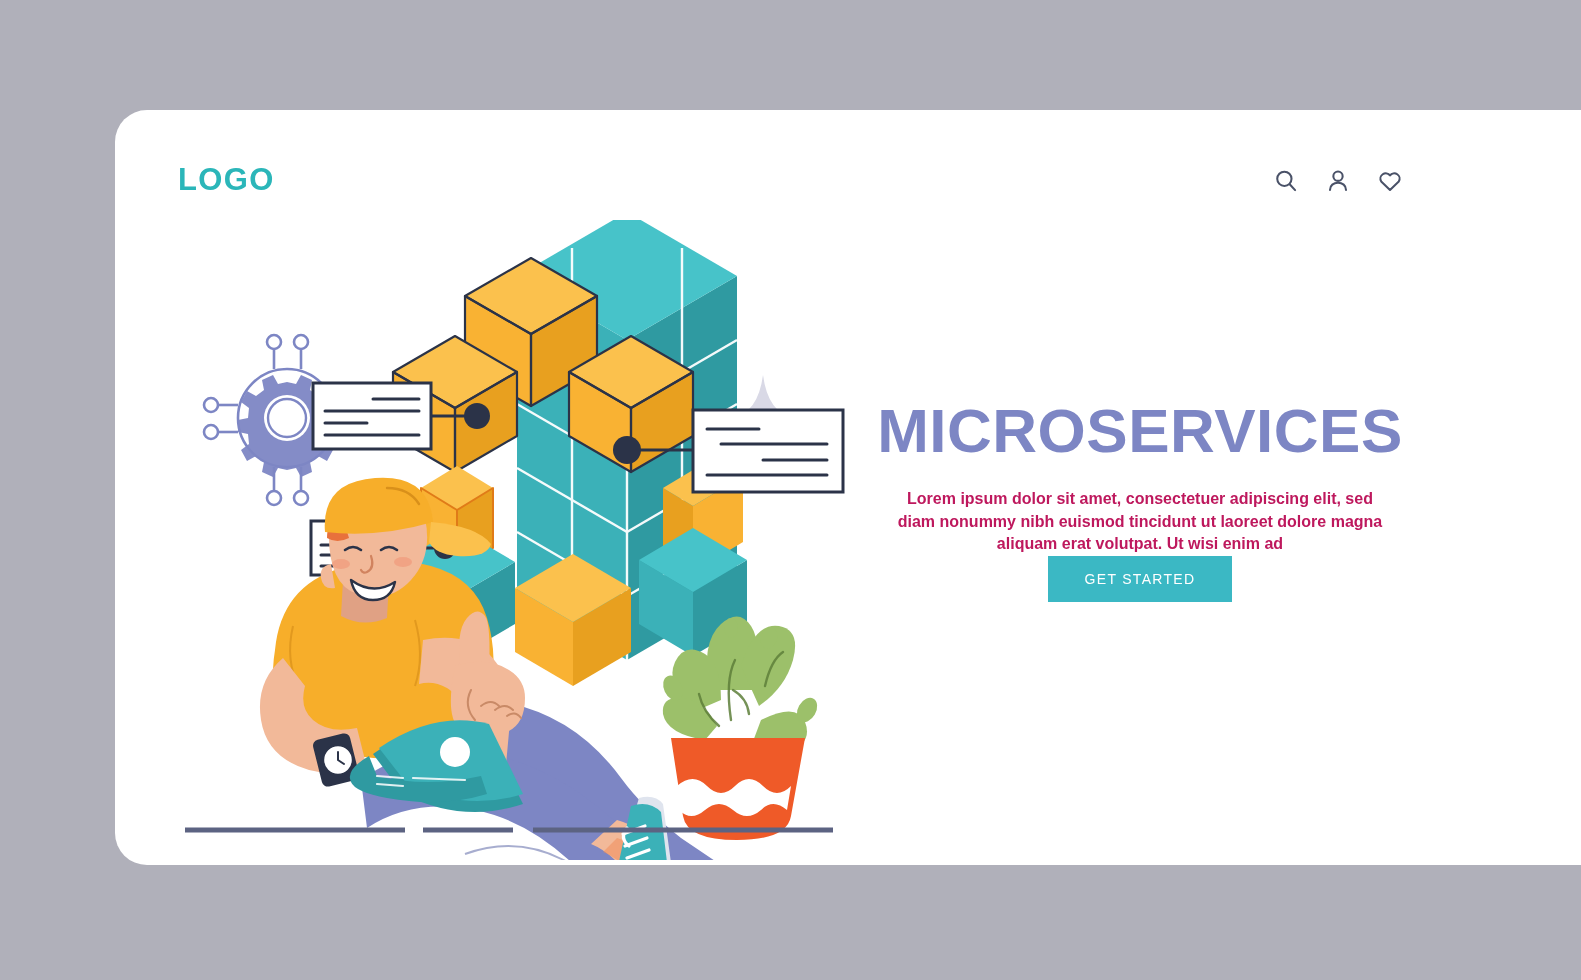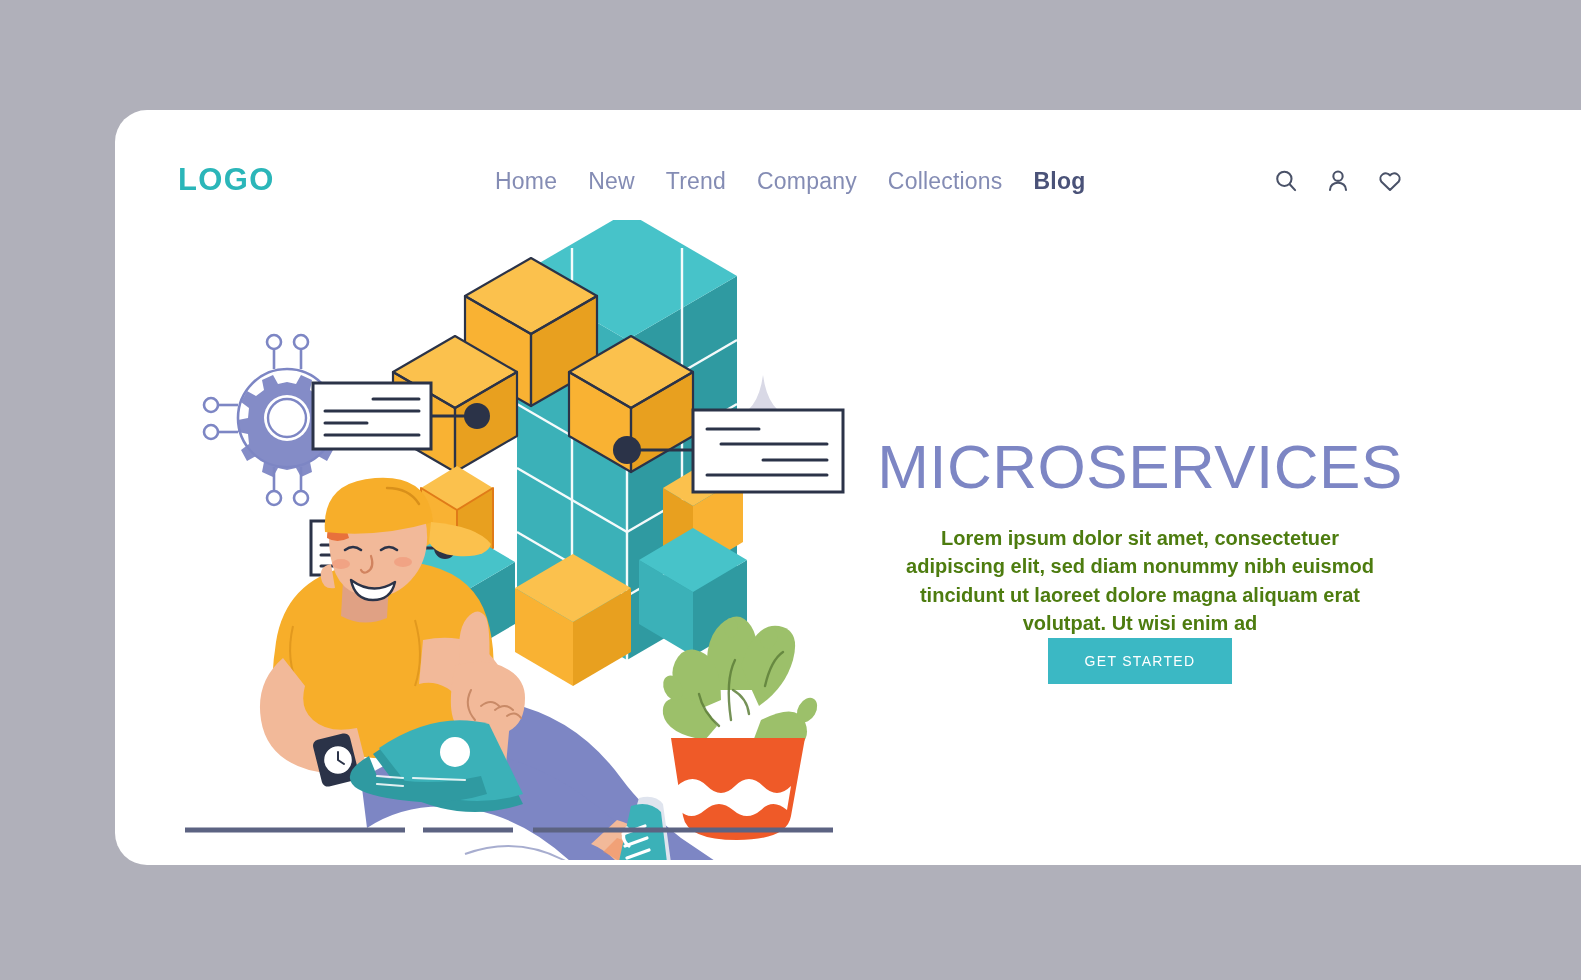--- a/index.html
+++ b/index.html
@@ -82,31 +82,30 @@
   
   #hero-text {
     position: absolute;
     left: 745px;
     top: 290px;
     width: 560px;
     text-align: center;
   }
   #hero-title {
     font-size: 62px;
-    font-weight: 400;
+    font-weight: 700;
     letter-spacing: 0.5px;
     color: #7d86c4;
     line-height: 1.0;
-    margin-top: 36px;
   }
   #hero-para {
     margin-top: 26px;
-    font-size: 20px;
+    font-size: 16px;
     line-height: 1.42;
-    color: #4d7c0f;
+    color: #be185d;
     font-weight: 600;
     padding: 0 32px;
   }
   #cta {
     display: inline-block;
     padding: 15px 37px;
     background: #3bb8c4;
     color: #ffffff;
     font-size: 14px;
     letter-spacing: 1.3px;
@@ -129,28 +128,20 @@
 <body>
 
 <div id="stage">
 
   <div id="card">
 
     <div id="header">
 
       <div id="logo">LOGO</div>
 
-      <nav id="nav">
-        <span class="nav-item">Home</span>
-        <span class="nav-item">New</span>
-        <span class="nav-item">Trend</span>
-        <span class="nav-item">Company</span>
-        <span class="nav-item">Collections</span>
-        <span class="nav-item active">Blog</span>
-      </nav>
 
       <div id="header-icons">
         <svg class="hicon" viewBox="0 0 24 24" fill="none" stroke="#4a5268" stroke-width="1.9" stroke-linecap="round">
           <circle cx="10.5" cy="10" r="6.6"></circle>
           <line x1="15.4" y1="15" x2="20.4" y2="20.4"></line>
         </svg>
         <svg class="hicon" viewBox="0 0 24 24" fill="none" stroke="#4a5268" stroke-width="1.9" stroke-linecap="round">
           <circle cx="12" cy="7.6" r="4.3"></circle>
           <path d="M4.6 20.2c0-4.1 3.3-6.6 7.4-6.6s7.4 2.5 7.4 6.6"></path>
         </svg>

